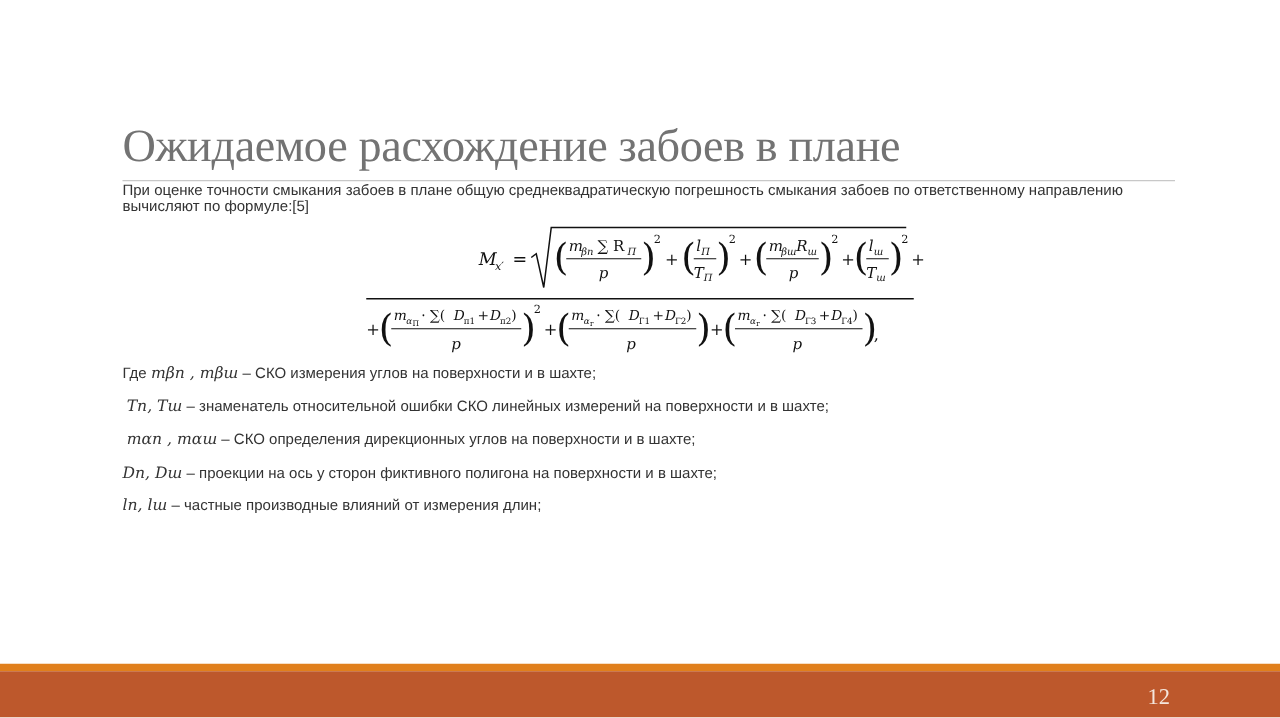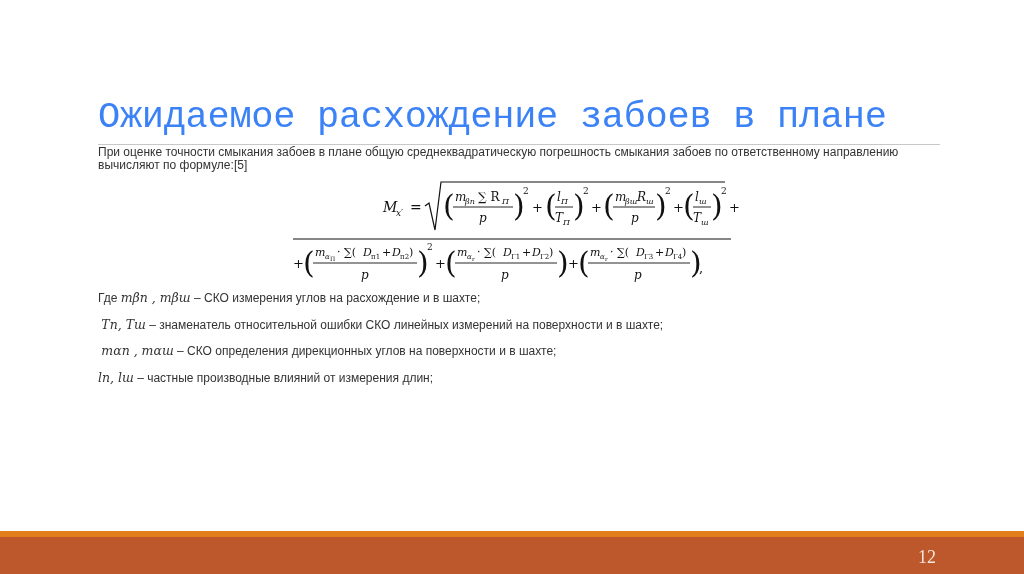--- a/index.html
+++ b/index.html
@@ -3,22 +3,22 @@
 <meta charset="utf-8">
 <style>
   html, body { margin: 0; padding: 0; }
   body {
     width: 1024px; height: 574px; position: relative; overflow: hidden;
     background: #ffffff; color: #2b2b2b;
     font-family: "Liberation Sans", "DejaVu Sans", sans-serif;
   }
   .title {
     position: absolute; left: 98px; top: 96px;
-    font-family: Liberation Mono, monospace;
-    font-size: 37px; color: #3b82f6; letter-spacing: -0.3px;
+    font-family: Liberation Serif, serif;
+    font-size: 37px; color: #737373; letter-spacing: -0.3px;
     white-space: nowrap;
   }
   .rule {
     position: absolute; left: 98px; top: 144px; width: 842px; height: 1px;
     background: #c8c8c8;
   }
   .intro {
     position: absolute; left: 98px; top: 146px; width: 820px;
     font-size: 12px; line-height: 13px; color: #333;
   }
@@ -156,21 +156,22 @@
       <text x="388" y="83" font-size="7" font-style="normal">Г4</text>
       <text x="397" y="80" font-size="11" font-style="normal">)</text>
     <line x1="303" y1="87" x2="405" y2="87" stroke="#111" stroke-width="0.9"></line>
     <text x="349" y="103" font-size="12">p</text>
     <text x="405" y="97" font-size="30" font-style="normal" font-weight="200">)</text>
     <text x="414" y="96" font-size="13" font-style="normal">,</text>
   </svg>
 </div>
 
 <div class="defs">
-  <div class="def"><span>Где </span><span class="sym">mβп , mβш</span><span> – СКО измерения углов на расхождение и в шахте;</span></div>
+  <div class="def"><span>Где </span><span class="sym">mβп , mβш</span><span> – СКО измерения углов на поверхности и в шахте;</span></div>
   <div class="def">&nbsp;<span class="sym">Tп, Tш</span><span> – знаменатель относительной ошибки СКО линейных измерений на поверхности и в шахте;</span></div>
   <div class="def">&nbsp;<span class="sym">mαп , mαш</span><span> – СКО определения дирекционных углов на поверхности и в шахте;</span></div>
+  <div class="def"><span class="sym">Dп, Dш</span><span> – проекции на ось y сторон фиктивного полигона на поверхности и в шахте;</span></div>
   <div class="def"><span class="sym">lп, lш</span><span> – частные производные влияний от измерения длин;</span></div>
 </div>
 
 <div class="footer-stripe"></div>
 <div class="footer"></div>
 <div class="page-num">12</div>
 
 </body></html>

